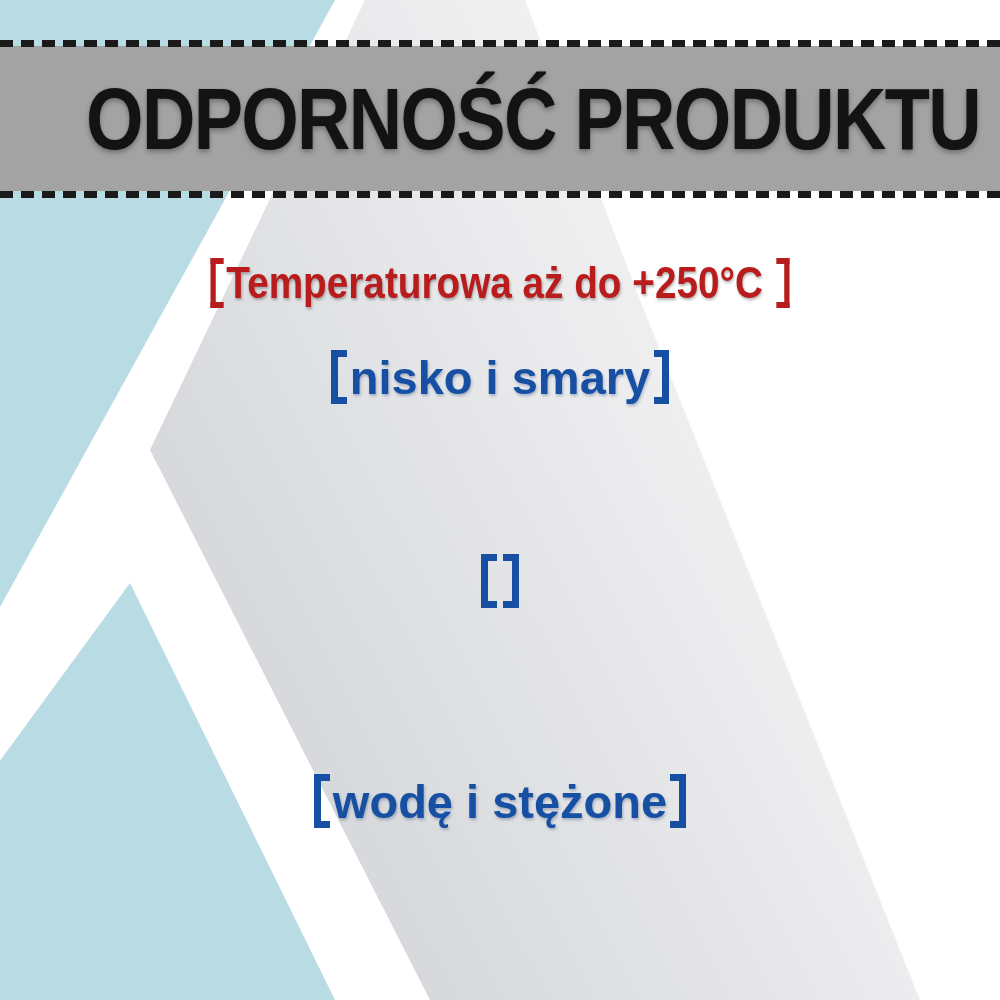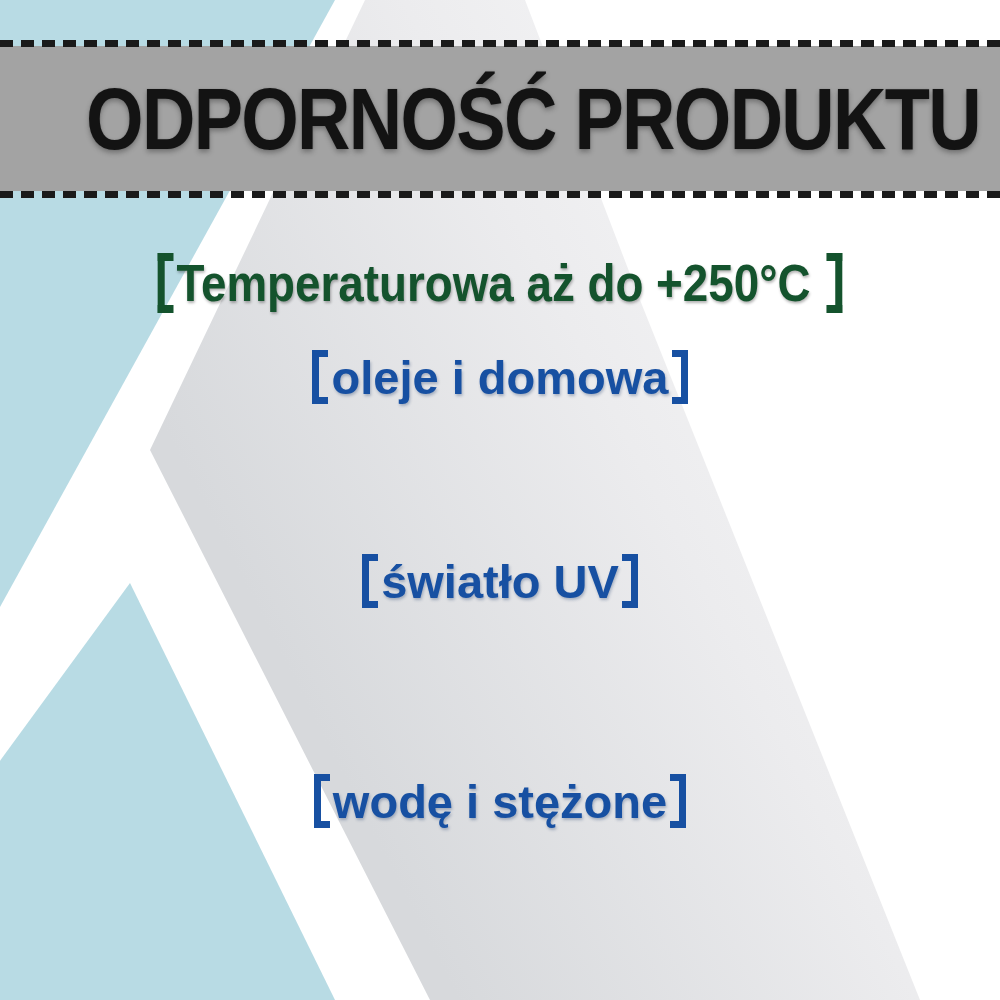--- a/index.html
+++ b/index.html
@@ -30,21 +30,21 @@
     text-shadow:0 3px 6px rgba(40,40,40,.38),0 0 2px rgba(0,0,0,.18);
   }
 
   
   .res-row{
     position:absolute;left:0;width:100%;height:72px;z-index:2;
     display:flex;align-items:center;justify-content:center;
   }
   .line{display:inline-flex;align-items:center;white-space:pre;}
   .condense{transform:scaleX(0.88);transform-origin:center;}
-  .row-black{color:#14532d;font-size:52px;font-weight:700;
+  .row-black{color:#b91c1c;font-size:44px;font-weight:700;
     text-shadow:1px 2px 3px rgba(0,0,0,.30);}
   .row-blue{color:#1750a2;font-size:47px;font-weight:700;
     text-shadow:1px 2px 3px rgba(20,50,100,.30);}
 
   
   .brk{
     display:inline-block;box-sizing:border-box;
     width:0.34em;height:1.14em;
     border:0.155em solid currentColor;
     vertical-align:-0.18em;
@@ -81,28 +81,28 @@
   <div class="dash-line dash-bottom"></div>
 
   <div class="res-row r1 row-black">
     <span class="line condense">
       <span class="brk open"></span><span class="txt">Temperaturowa aż do +250°C </span><span class="brk close"></span>
     </span>
   </div>
 
   <div class="res-row r2 row-blue">
     <span class="line">
-      <span class="brk open"></span><span class="txt">oleje i domowa</span><span class="brk close"></span>
+      <span class="brk open"></span><span class="txt">nisko i smary</span><span class="brk close"></span>
     </span>
   </div>
 
 
   <div class="res-row r4 row-blue">
     <span class="line">
-      <span class="brk open"></span><span class="txt">światło UV</span><span class="brk close"></span>
+      <span class="brk open"></span><span class="brk close"></span>
     </span>
   </div>
 
 
   <div class="res-row r6 row-blue">
     <span class="line">
       <span class="brk open"></span><span class="txt">wodę i stężone</span><span class="brk close"></span>
     </span>
   </div>
 

